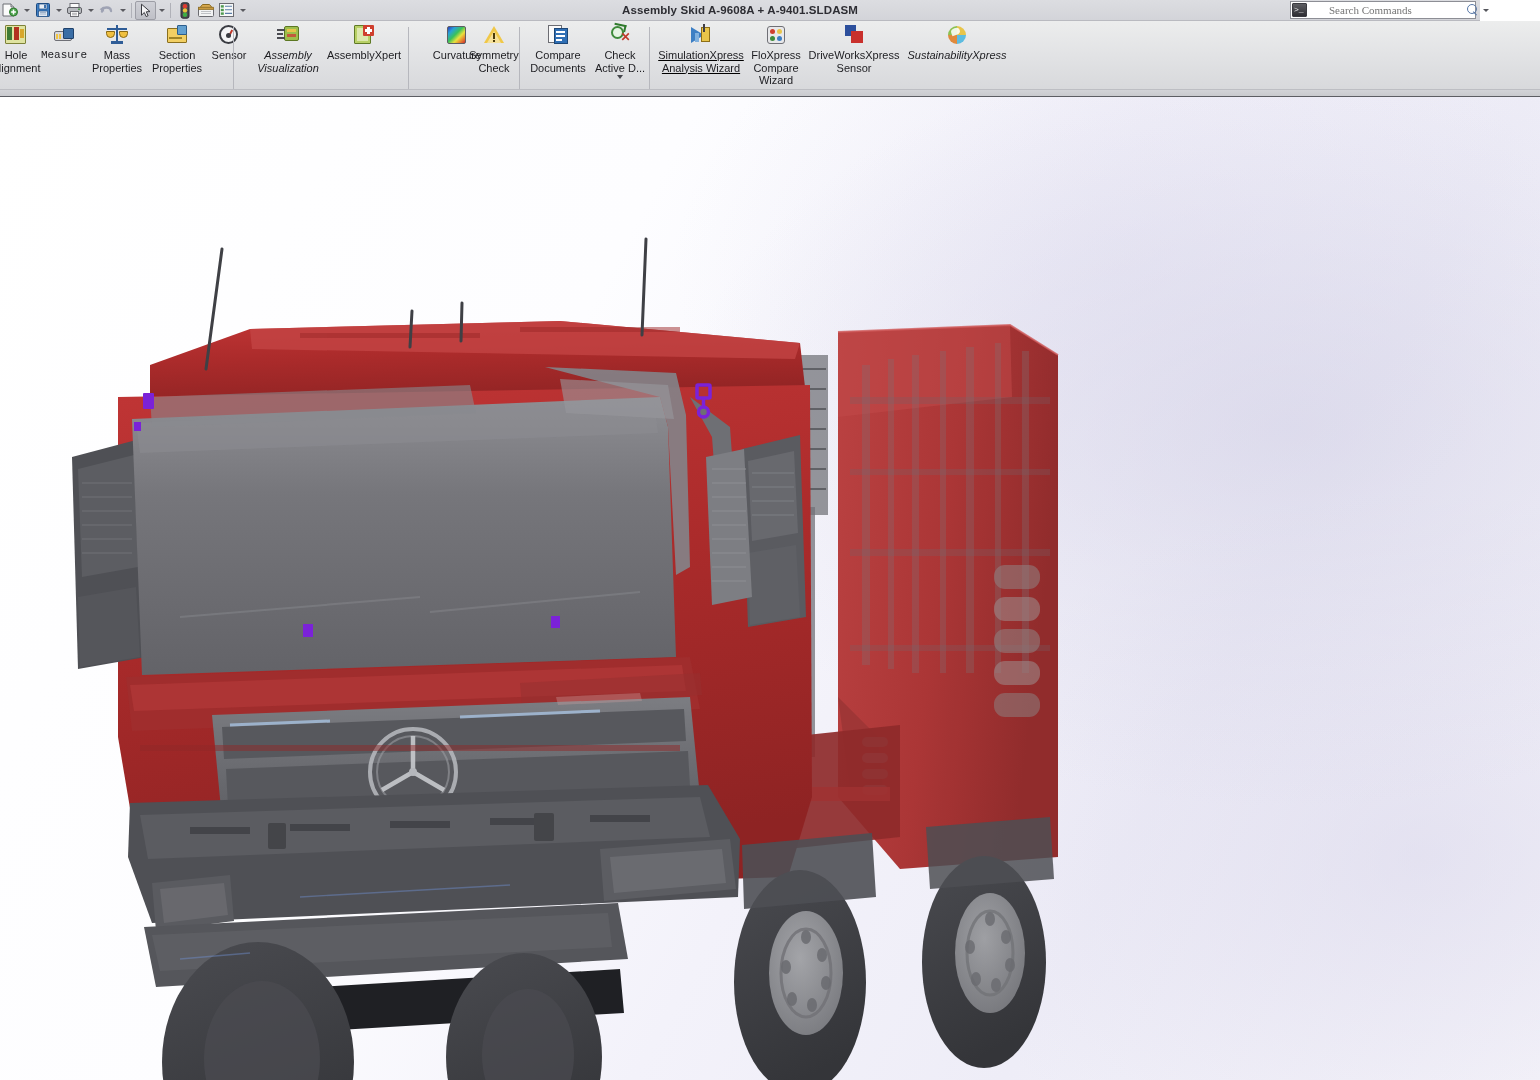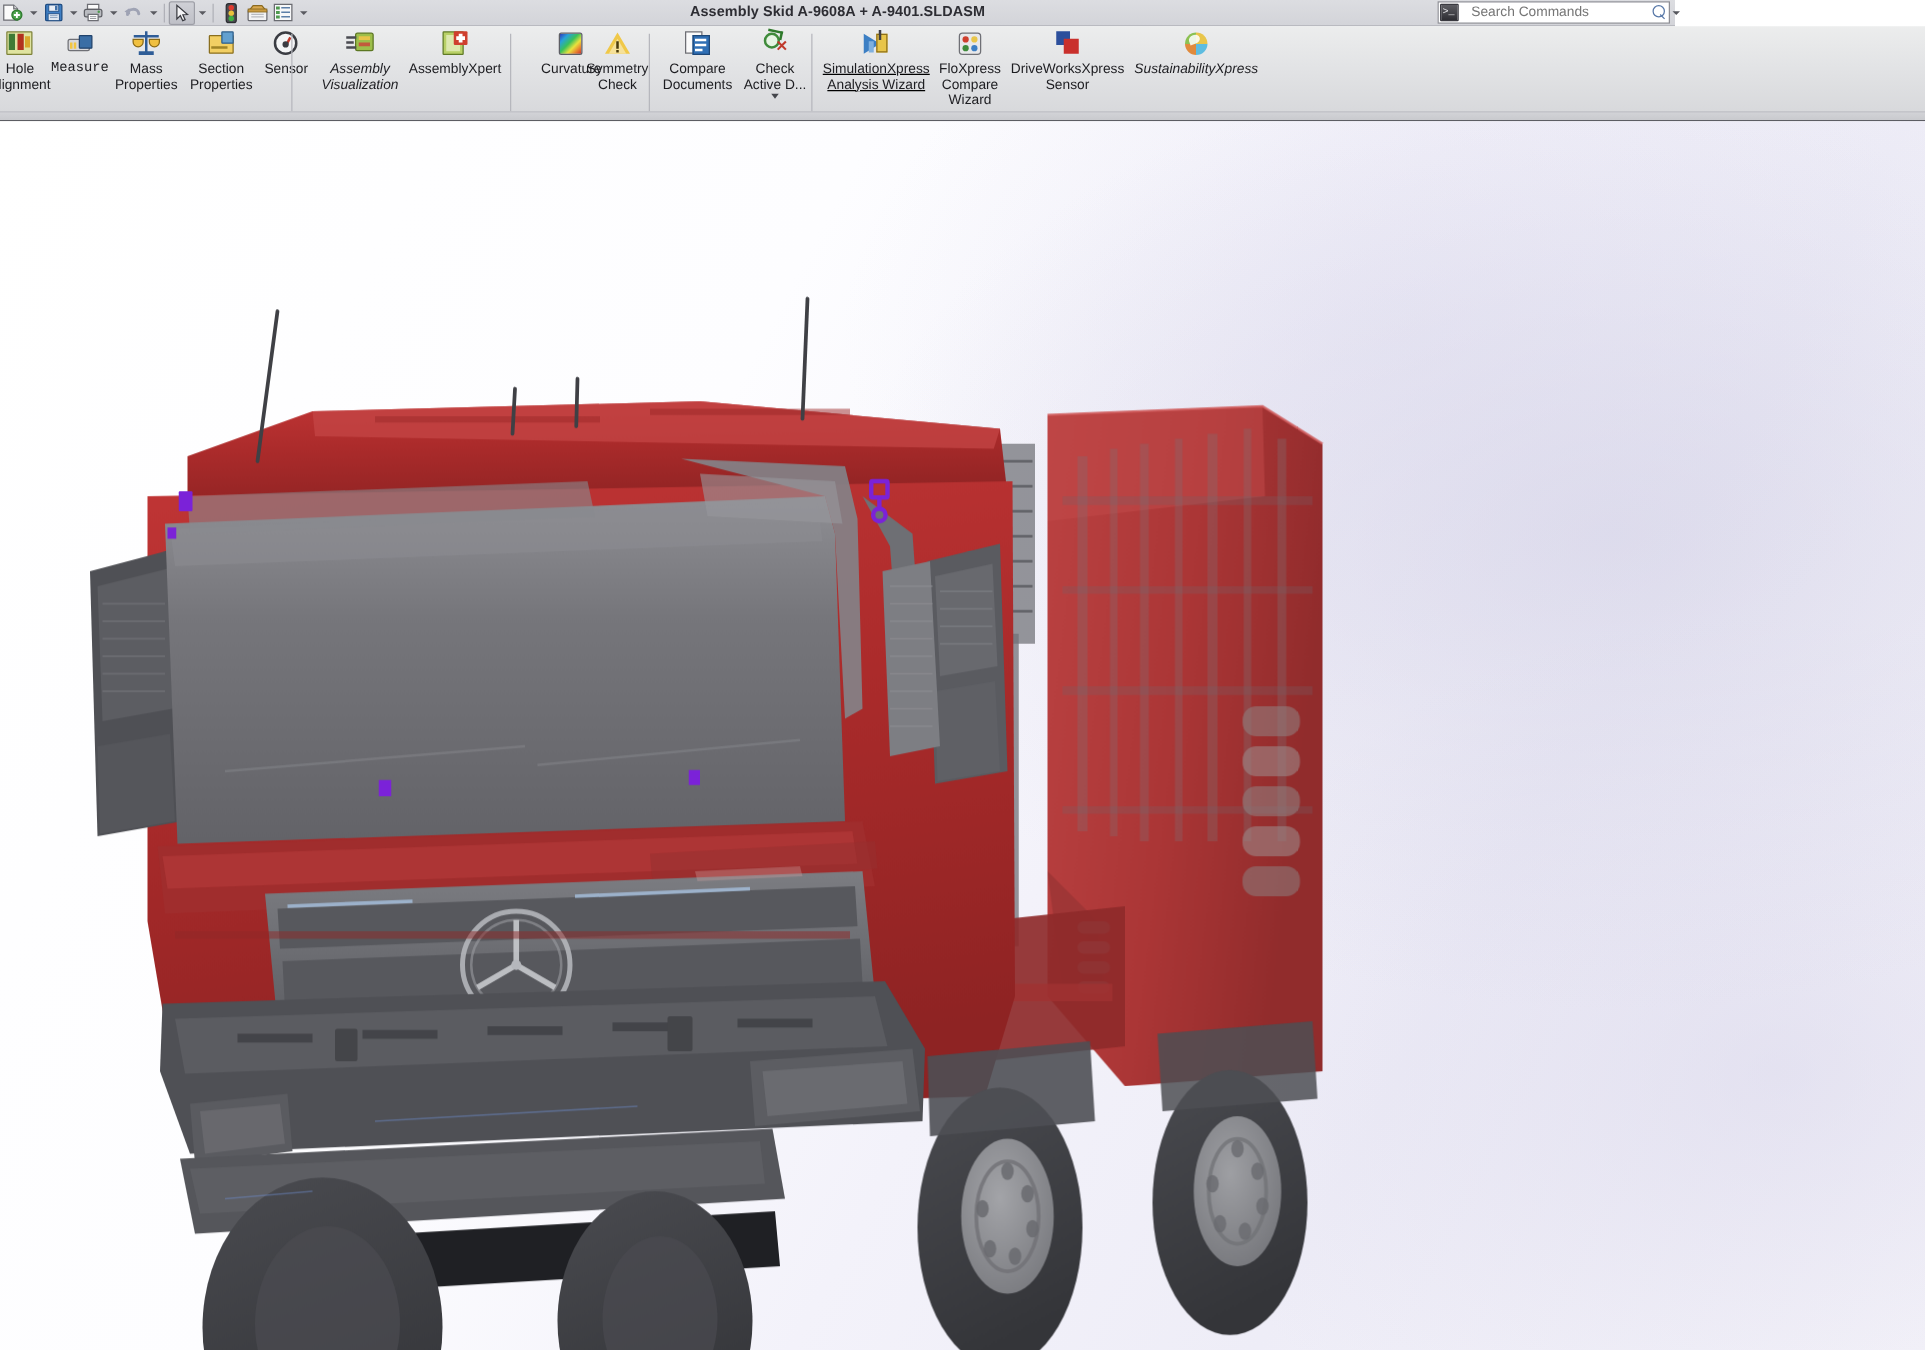--- a/index.html
+++ b/index.html
@@ -5,21 +5,21 @@
   * { box-sizing: border-box; margin: 0; padding: 0; }
   html, body {
     width: 1540px; height: 1080px; overflow: hidden;
     font-family: "Liberation Sans", sans-serif;
     background: #ffffff;
   }
   #app { position: relative; width: 1540px; height: 1080px; }
 
   
   .titlebar {
-    position: absolute; left: 0; top: 0; width: 1340px; height: 21px;
+    position: absolute; left: 0; top: 0; width: 1480px; height: 21px;
     background: linear-gradient(#dcdde1, #d3d4d9);
     border-bottom: 1px solid #b9bac0;
     display: flex; align-items: center;
   }
   .qat { display: flex; align-items: center; gap: 0px; padding-left: 0px; height: 21px; }
   .qbtn {
     display: inline-flex; align-items: center; justify-content: center;
     width: 21px; height: 19px; position: relative;
   }
   .qbtn.pressed {
@@ -53,22 +53,22 @@
   .search-cmd-icon {
     width: 15px; height: 14px; margin-left: 1px; flex: none;
     background: linear-gradient(#5d5d62, #2e2e33);
     border: 1px solid #3a3a40; border-radius: 1px;
     color: #e9e9ec; font-size: 8px; line-height: 12px;
     font-family: "Liberation Mono", monospace; text-align: left; padding-left: 1px;
     overflow: hidden;
   }
   .search-input {
     flex: 1; border: 0; outline: 0; height: 15px;
-    font-size: 11px; color: #8b8b92; padding-left: 10px;
-    font-family: Liberation Sans, sans-serif; background: transparent;
+    font-size: 11px; color: #8b8b92; padding-left: 22px;
+    font-family: Liberation Serif, serif; background: transparent;
   }
   .search-mag { width: 16px; height: 16px; flex: none; position: relative; }
   .search-mag::before {
     content: ""; position: absolute; left: 3px; top: 2px;
     width: 8px; height: 8px; border: 1.4px solid #5878a8; border-radius: 50%;
   }
   .search-mag::after {
     content: ""; position: absolute; left: 9px; top: 9px;
     width: 5px; height: 1.4px; background: #5878a8;
     transform: rotate(45deg); transform-origin: left center;

